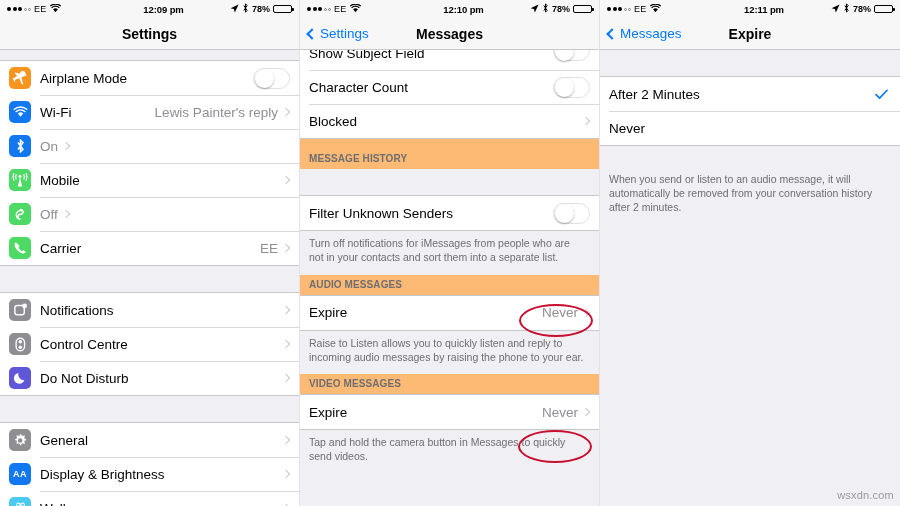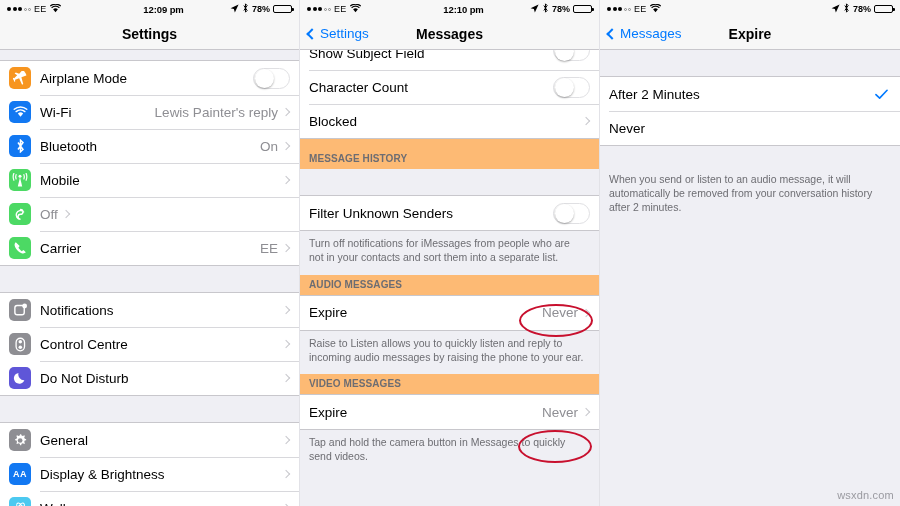--- a/index.html
+++ b/index.html
@@ -269,21 +269,20 @@
           <span class="row-value">Lewis Painter's reply</span>
           <span class="chev"></span>
         </div>
 
         <div class="row inset-sep">
           <span class="ico" style="background:#1278f2">
             <svg width="9" height="14" viewBox="0 0 9 14">
                 <path d="M2 3.5 L7 10.5 L4.5 12.8 L4.5 1.2 L7 3.5 L2 10.5" stroke="#fff" stroke-width="1.5" fill="none"></path>
               </svg>
           </span>
-          <span class="row-label">Bluetooth</span>
           <span class="row-value">On</span>
           <span class="chev"></span>
         </div>
 
         <div class="row inset-sep">
           <span class="ico" style="background:#4cd964">
             <svg width="16" height="15" viewBox="0 0 16 15">
                 <path d="M8 4.2 L10.2 13.6 L5.8 13.6 Z" fill="#fff"></path>
                 <circle cx="8" cy="3.3" r="1.5" fill="#fff"></circle>
                 <path d="M4.1 1.6 a6 6 0 0 0 0 4.4 M11.9 1.6 a6 6 0 0 1 0 4.4" stroke="#fff" stroke-width="1.2" fill="none" stroke-linecap="round"></path>
@@ -510,20 +509,21 @@
         </span>
         <span class="carrier-txt">EE</span>
         <span class="wifi-glyph">
           <svg width="11" height="9" viewBox="0 0 11 9">
               <path d="M5.5 8.2 L3.1 5.3 a3.6 3.6 0 0 1 4.8 0 Z" fill="#000"></path>
               <path d="M1.6 3.7 a6.2 6.2 0 0 1 7.8 0" stroke="#000" stroke-width="1.1" fill="none"></path>
               <path d="M0.2 2.0 a8.4 8.4 0 0 1 10.6 0" stroke="#000" stroke-width="1.1" fill="none"></path>
             </svg>
         </span>
       </div>
+      <div class="sb-center">12:11 pm</div>
       <div class="sb-right">
         <span class="loc-glyph">
           <svg width="9" height="9" viewBox="0 0 10 10">
               <path d="M9.5 0.6 L0.6 4.6 L4.3 5.6 L5.4 9.4 Z" fill="#000"></path>
             </svg>
         </span>
         <span class="bt-glyph">
           <svg width="7" height="10" viewBox="0 0 8 12">
               <path d="M2 3 L6 9 L4 11 L4 1 L6 3 L2 9" stroke="#000" stroke-width="1.15" fill="none"></path>
             </svg>

